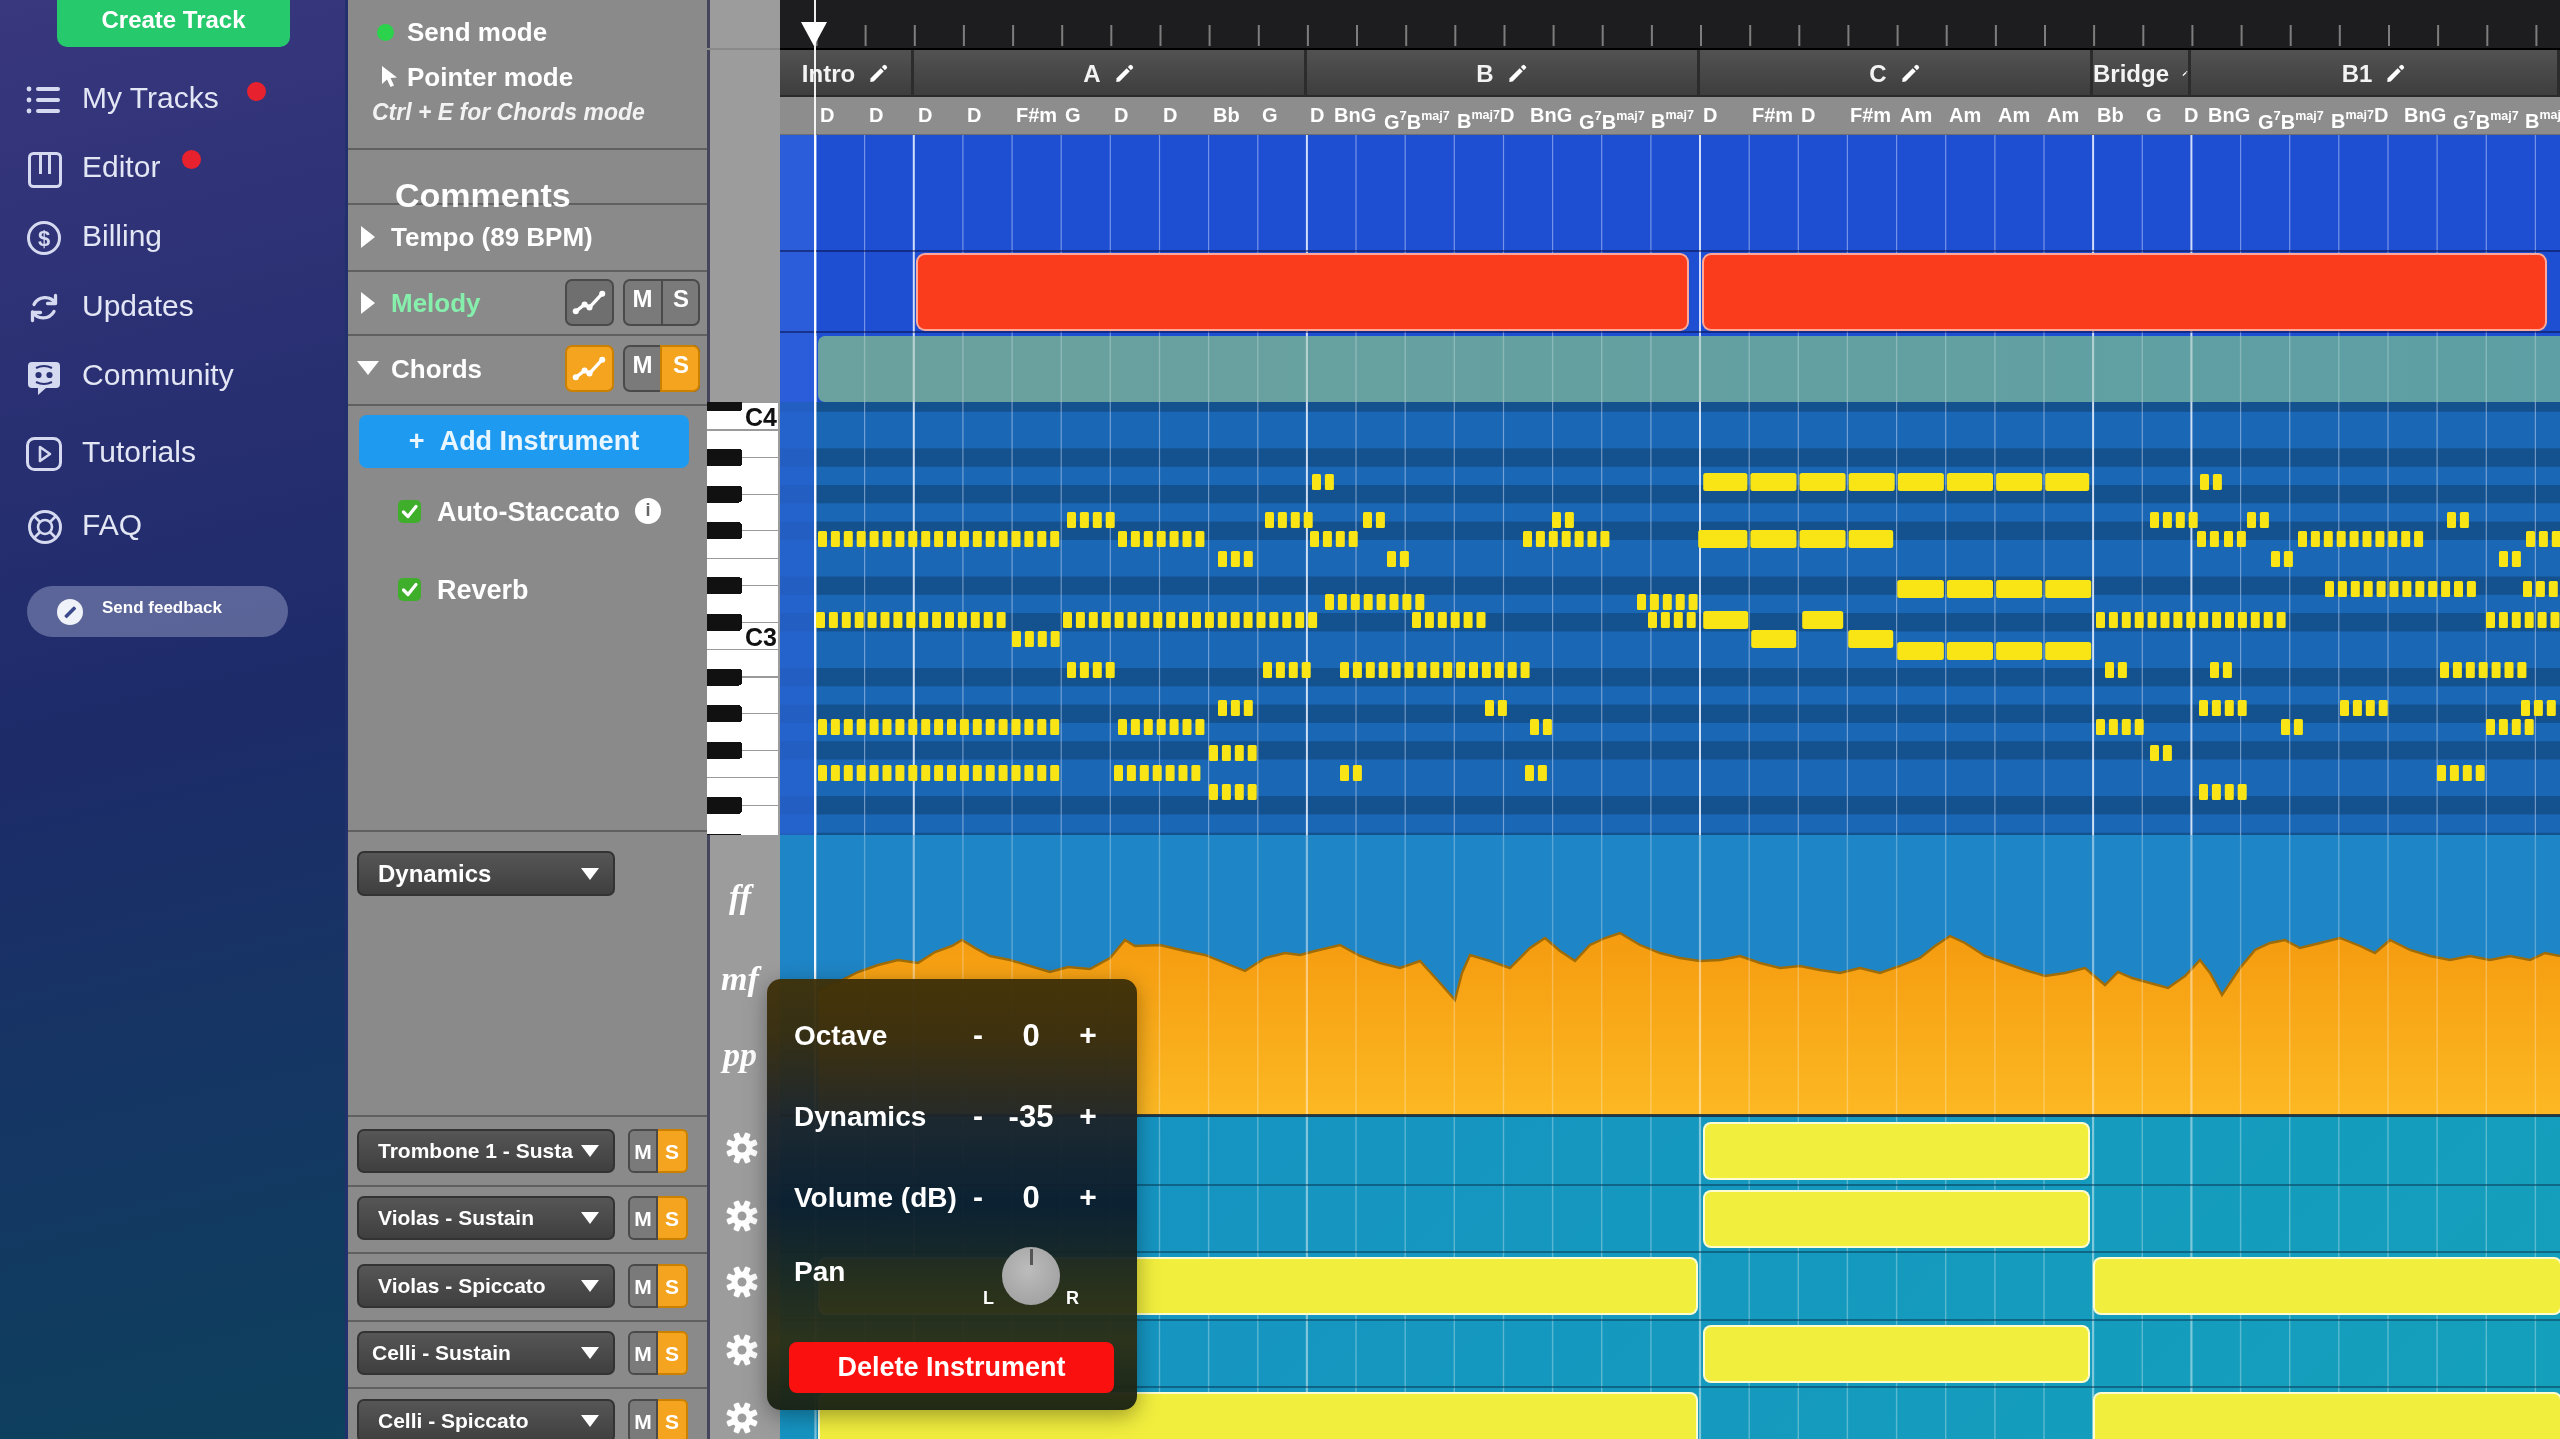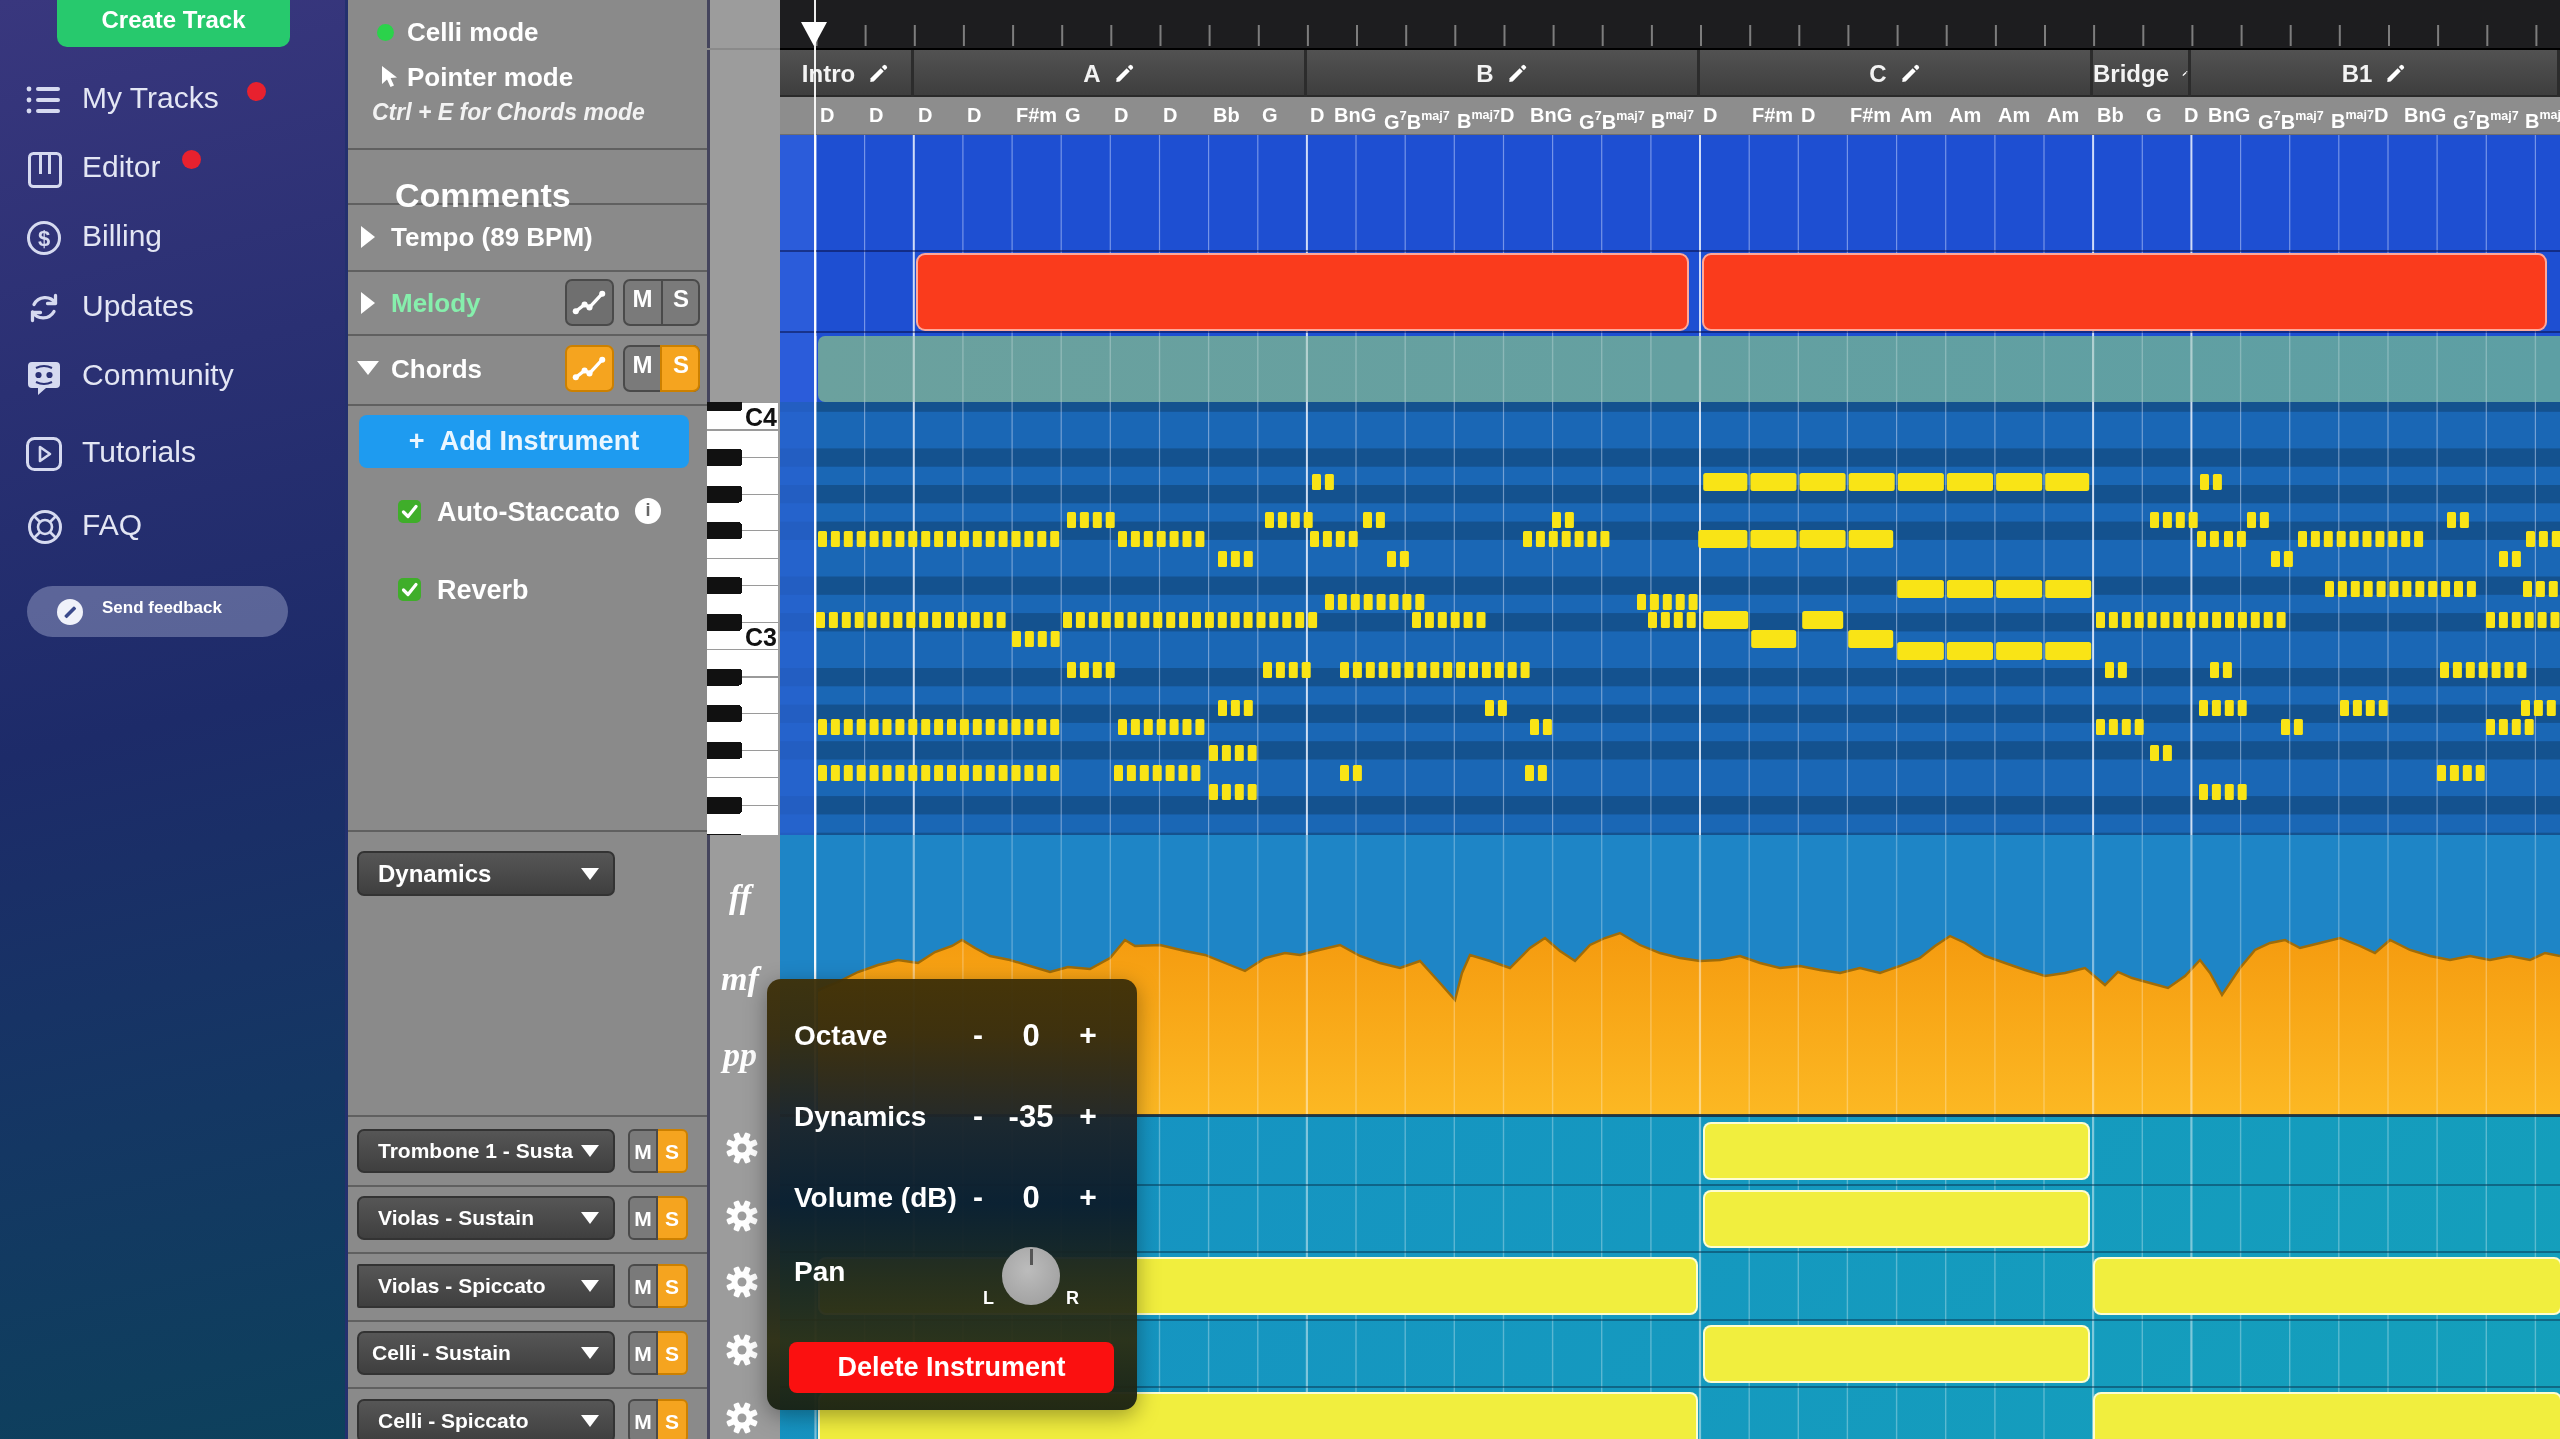--- a/index.html
+++ b/index.html
@@ -888,21 +888,21 @@
 <div class="abs" style="left:348px;top:270px;width:359px;height:2px;background:#606060"></div>
 <div class="abs" style="left:348px;top:334px;width:359px;height:2px;background:#606060"></div>
 <div class="abs" style="left:348px;top:404px;width:359px;height:2px;background:#606060"></div>
 <div class="abs" style="left:348px;top:830px;width:359px;height:2px;background:#606060"></div>
 <div class="abs" style="left:348px;top:1115px;width:359px;height:2px;background:#606060"></div>
 <div class="abs" style="left:348px;top:1185px;width:359px;height:2px;background:#606060"></div>
 <div class="abs" style="left:348px;top:1252px;width:359px;height:2px;background:#606060"></div>
 <div class="abs" style="left:348px;top:1320px;width:359px;height:2px;background:#606060"></div>
 <div class="abs" style="left:348px;top:1387px;width:359px;height:2px;background:#606060"></div>
 <div class="abs" style="left:377px;top:24px;width:17px;height:17px;border-radius:50%;background:#2bd24b"></div>
-<div class="abs" style="left:407px;top:17px;color:#fff;font-size:26px;font-weight:600">Celli mode</div>
+<div class="abs" style="left:407px;top:17px;color:#fff;font-size:26px;font-weight:600">Send mode</div>
 <svg class="abs" style="left:378px;top:64px" width="24" height="26" viewBox="0 0 24 26">
 <path d="M4 2 L4 20 L9 15.5 L12.5 23 L16 21.4 L12.6 14 L19 13.6 Z" fill="#fff"></path>
   </svg>
 <div class="abs" style="left:407px;top:62px;color:#fff;font-size:26px;font-weight:600">Pointer mode</div>
 <div class="abs" style="left:372px;top:99px;color:#f2f2f2;font-size:23px;font-style:italic;font-weight:600">Ctrl + E for Chords mode</div>
 <div class="abs" style="left:395px;top:176px;color:#fff;font-size:34px;font-weight:600">Comments</div>
 <div style="position:absolute;left:361px;top:226px;width:0;height:0;border-top:11px solid transparent;border-bottom:11px solid transparent;border-left:14px solid #ffffff"></div>
 <div class="abs" style="left:391px;top:222px;color:#fff;font-size:26px;font-weight:600">Tempo (89 BPM)</div>
 <div style="position:absolute;left:361px;top:292px;width:0;height:0;border-top:11px solid transparent;border-bottom:11px solid transparent;border-left:14px solid #ffffff"></div>
 <div class="abs" style="left:391px;top:288px;color:#86efac;font-size:26px;font-weight:600">Melody</div>
@@ -948,21 +948,21 @@
 <div class="abs" style="left:357px;top:851px;width:258px;height:45px;background:linear-gradient(180deg,#565656,#3f3f3f);border:2.5px solid #333;border-radius:7px;color:#fff;font-size:24px;font-weight:700;line-height:41px;padding-left:19px">Dynamics</div>
 <div style="position:absolute;left:581px;top:867.5px;width:0;height:0;border-left:9px solid transparent;border-right:9px solid transparent;border-top:12px solid #ffffff"></div>
 <div class="abs" style="left:357px;top:1129px;width:258px;height:44px;background:linear-gradient(180deg,#565656,#3f3f3f);border:2.5px solid #333;border-radius:7px;color:#fff;font-size:21px;font-weight:700;line-height:40px;padding-left:19px">Trombone 1 - Susta</div>
 <div style="position:absolute;left:581px;top:1145.0px;width:0;height:0;border-left:9px solid transparent;border-right:9px solid transparent;border-top:12px solid #ffffff"></div>
 <div class="abs" style="left:628px;top:1129px;width:30px;height:44px;background:#7a7a7a;border:2px solid #4a4a4a;border-radius:6px 0 0 6px;color:#fff;font-size:21px;font-weight:600;text-align:center;line-height:41px">M</div>
 <div class="abs" style="left:658px;top:1129px;width:30px;height:44px;background:#f5a41f;border:2px solid #cc8000;border-left:none;border-radius:0 6px 6px 0;color:#fff;font-size:21px;font-weight:600;text-align:center;line-height:41px">S</div>
 <div class="abs" style="left:357px;top:1196px;width:258px;height:44px;background:linear-gradient(180deg,#565656,#3f3f3f);border:2.5px solid #333;border-radius:7px;color:#fff;font-size:21px;font-weight:700;line-height:40px;padding-left:19px">Violas - Sustain</div>
 <div style="position:absolute;left:581px;top:1212.0px;width:0;height:0;border-left:9px solid transparent;border-right:9px solid transparent;border-top:12px solid #ffffff"></div>
 <div class="abs" style="left:628px;top:1196px;width:30px;height:44px;background:#7a7a7a;border:2px solid #4a4a4a;border-radius:6px 0 0 6px;color:#fff;font-size:21px;font-weight:600;text-align:center;line-height:41px">M</div>
 <div class="abs" style="left:658px;top:1196px;width:30px;height:44px;background:#f5a41f;border:2px solid #cc8000;border-left:none;border-radius:0 6px 6px 0;color:#fff;font-size:21px;font-weight:600;text-align:center;line-height:41px">S</div>
-<div class="abs" style="left:357px;top:1264px;width:258px;height:44px;background:linear-gradient(180deg,#565656,#3f3f3f);border:2.5px solid #333;border-radius:2px;color:#fff;font-size:21px;font-weight:700;line-height:40px;padding-left:19px">Violas - Spiccato</div>
+<div class="abs" style="left:357px;top:1264px;width:258px;height:44px;background:linear-gradient(180deg,#565656,#3f3f3f);border:2.5px solid #333;border-radius:7px;color:#fff;font-size:21px;font-weight:700;line-height:40px;padding-left:19px">Violas - Spiccato</div>
 <div style="position:absolute;left:581px;top:1280.0px;width:0;height:0;border-left:9px solid transparent;border-right:9px solid transparent;border-top:12px solid #ffffff"></div>
 <div class="abs" style="left:628px;top:1264px;width:30px;height:44px;background:#7a7a7a;border:2px solid #4a4a4a;border-radius:6px 0 0 6px;color:#fff;font-size:21px;font-weight:600;text-align:center;line-height:41px">M</div>
 <div class="abs" style="left:658px;top:1264px;width:30px;height:44px;background:#f5a41f;border:2px solid #cc8000;border-left:none;border-radius:0 6px 6px 0;color:#fff;font-size:21px;font-weight:600;text-align:center;line-height:41px">S</div>
 <div class="abs" style="left:357px;top:1331px;width:258px;height:44px;background:linear-gradient(180deg,#565656,#3f3f3f);border:2.5px solid #333;border-radius:7px;color:#fff;font-size:21px;font-weight:700;line-height:40px;padding-left:13px">Celli - Sustain</div>
 <div style="position:absolute;left:581px;top:1347.0px;width:0;height:0;border-left:9px solid transparent;border-right:9px solid transparent;border-top:12px solid #ffffff"></div>
 <div class="abs" style="left:628px;top:1331px;width:30px;height:44px;background:#7a7a7a;border:2px solid #4a4a4a;border-radius:6px 0 0 6px;color:#fff;font-size:21px;font-weight:600;text-align:center;line-height:41px">M</div>
 <div class="abs" style="left:658px;top:1331px;width:30px;height:44px;background:#f5a41f;border:2px solid #cc8000;border-left:none;border-radius:0 6px 6px 0;color:#fff;font-size:21px;font-weight:600;text-align:center;line-height:41px">S</div>
 <div class="abs" style="left:357px;top:1399px;width:258px;height:44px;background:linear-gradient(180deg,#565656,#3f3f3f);border:2.5px solid #333;border-radius:7px;color:#fff;font-size:21px;font-weight:700;line-height:40px;padding-left:19px">Celli - Spiccato</div>
 <div style="position:absolute;left:581px;top:1415.0px;width:0;height:0;border-left:9px solid transparent;border-right:9px solid transparent;border-top:12px solid #ffffff"></div>
 <div class="abs" style="left:628px;top:1399px;width:30px;height:44px;background:#7a7a7a;border:2px solid #4a4a4a;border-radius:6px 0 0 6px;color:#fff;font-size:21px;font-weight:600;text-align:center;line-height:41px">M</div>

